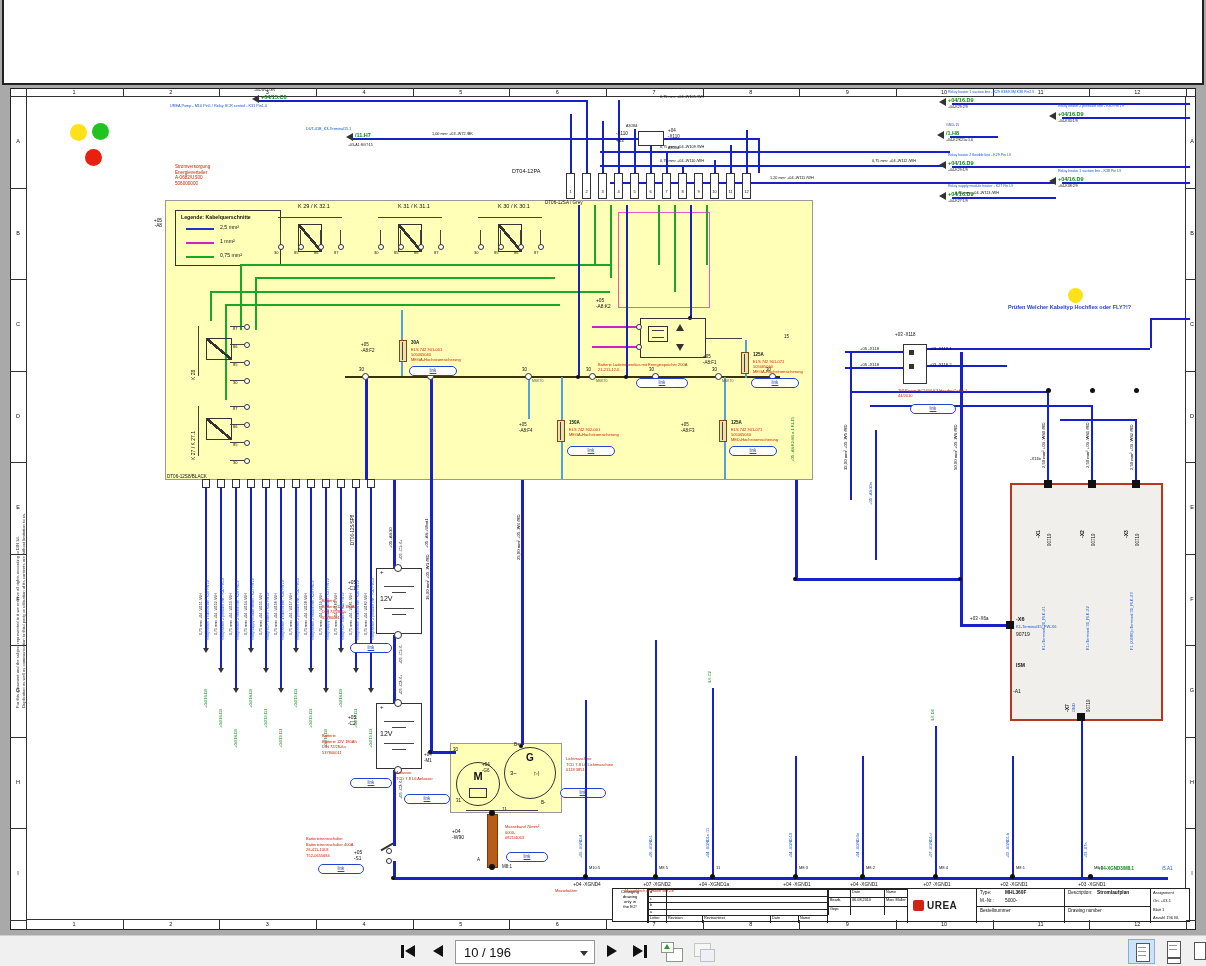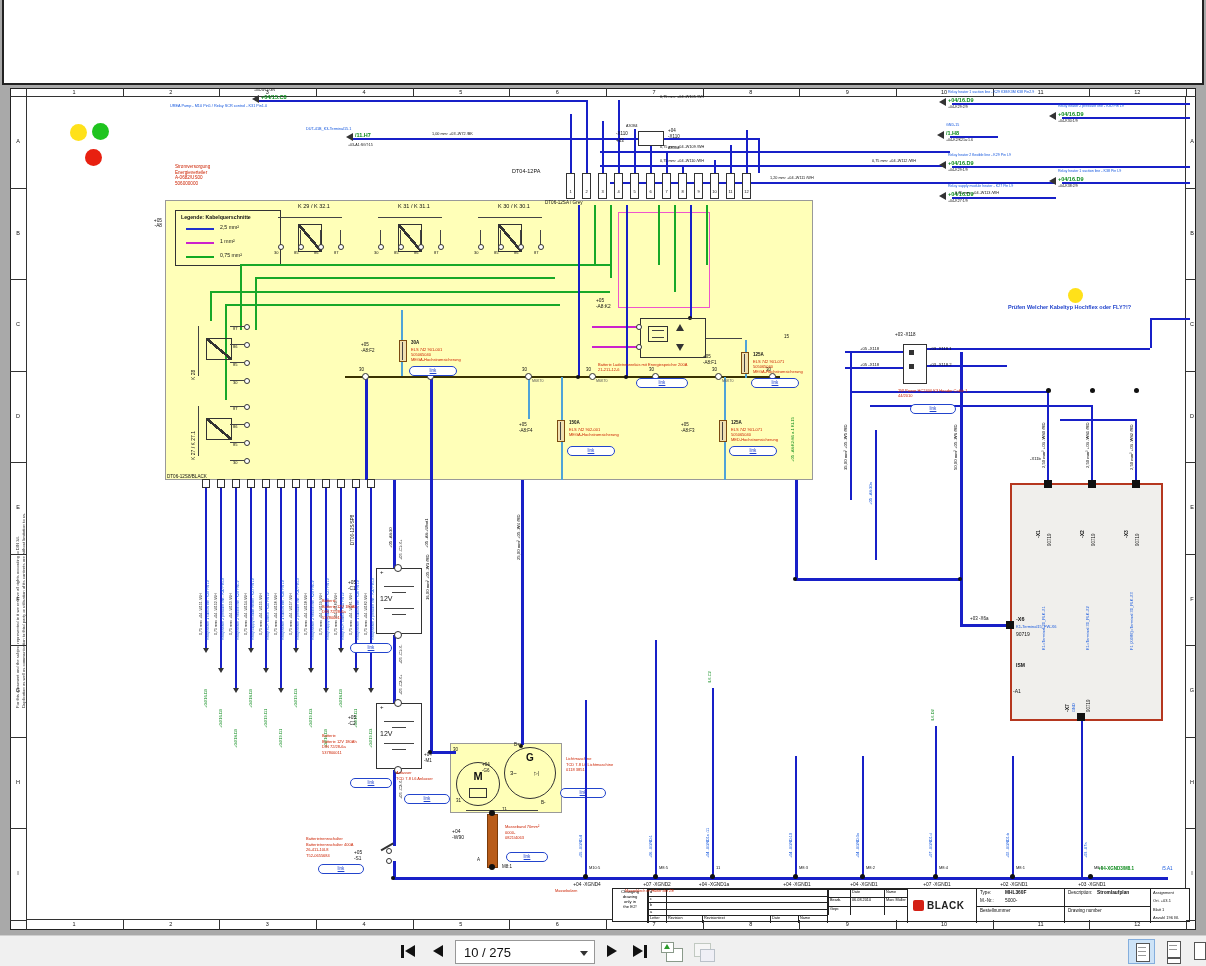--- a/index.html
+++ b/index.html
@@ -102,21 +102,21 @@
         <div class="cell" style="left: 56px; top: 0px; width: 24px; height: 8px; font-size: 3.8px; padding-left: 1px;">Name</div>
         <div class="cell" style="left: 0px; top: 8px; width: 22px; height: 9px; font-size: 3.8px; padding-left: 1px;">Bearb.</div>
         <div class="cell" style="left: 22px; top: 8px; width: 34px; height: 9px; font-size: 3.8px; padding-left: 1px;">06.08.2010</div>
         <div class="cell" style="left: 56px; top: 8px; width: 24px; height: 9px; font-size: 3.8px; padding-left: 1px;">Marc Müller</div>
         <div class="cell" style="left: 0px; top: 17px; width: 22px; height: 9px; font-size: 3.8px; padding-left: 1px;">Gepr.</div>
         <div class="cell" style="left: 22px; top: 17px; width: 34px; height: 9px; font-size: 3.8px; padding-left: 1px;"></div>
         <div class="cell" style="left: 56px; top: 17px; width: 24px; height: 9px; font-size: 3.8px; padding-left: 1px;"></div>
       </div>
     <div class="cell" style="left:294px;top:0;width:69px;height:34px;border-top:none;">
       <div class="abs" style="left:5px;top:11px;width:11px;height:11px;background:#d42015;border-radius:2px;"></div>
-      <div class="t" style="left:19px;top:11px;font-size:10px;font-weight:bold;letter-spacing:0.5px;color:#222;">BLACK</div>
+      <div class="t" style="left:19px;top:11px;font-size:10px;font-weight:bold;letter-spacing:0.5px;color:#222;">UREA</div>
     </div>
     <div class="cell" style="left:363px;top:0;width:215px;height:34px;border-top:none;">
       <div class="t" style="left:3px;top:1px;font-size:4.6px;">Type:</div>
       <div class="t" style="left:28px;top:1px;font-size:4.8px;font-weight:bold;">MHL360F</div>
       <div class="t" style="left:3px;top:9px;font-size:4.6px;">M.-Nr.:</div>
       <div class="t" style="left:28px;top:9px;font-size:4.8px;">5000-</div>
       <div class="t" style="left:3px;top:19px;font-size:4.6px;">Bestellnummer</div>
       <div class="abs" style="left:87px;top:0;width:1px;height:34px;background:#222;"></div>
       <div class="t" style="left:91px;top:1px;font-size:4.6px;">Description:</div>
       <div class="t" style="left:120px;top:1px;font-size:4.8px;font-weight:bold;">Stromlaufplan</div>
@@ -132,21 +132,21 @@
 
   <div class="abs" style="left:0;top:935px;width:1206px;height:31px;background:#f0f0f0;border-top:1px solid #cfcfcf;box-sizing:border-box;">
     <div class="abs" style="left:398px;top:4px;width:22px;height:22px;cursor:pointer;">
       <div class="abs" style="left:3px;top:5px;width:2.5px;height:13px;background:#111;"></div>
       <div class="tri" style="left:7px;top:5px;border-top:6.5px solid transparent;border-bottom:6.5px solid transparent;border-right:10px solid #111;"></div>
     </div>
     <div class="abs" style="left:428px;top:4px;width:22px;height:22px;cursor:pointer;">
       <div class="tri" style="left:5px;top:5px;border-top:6.5px solid transparent;border-bottom:6.5px solid transparent;border-right:10px solid #111;"></div>
     </div>
     <div class="abs" style="left:455px;top:4px;width:140px;height:24px;background:#fff;border:1px solid #979797;box-sizing:border-box;cursor:pointer;">
-      <div class="t" style="left:8px;top:4px;font-size:13px;color:#111;">10 / 275</div>
+      <div class="t" style="left:8px;top:4px;font-size:13px;color:#111;">10 / 196</div>
       <div class="tri" style="right:6px;top:10px;border-left:4px solid transparent;border-right:4px solid transparent;border-top:5px solid #333;"></div>
     </div>
     <div class="abs" style="left:602px;top:4px;width:22px;height:22px;cursor:pointer;">
       <div class="tri" style="left:5px;top:5px;border-top:6.5px solid transparent;border-bottom:6.5px solid transparent;border-left:10px solid #111;"></div>
     </div>
     <div class="abs" style="left:630px;top:4px;width:22px;height:22px;cursor:pointer;">
       <div class="tri" style="left:3px;top:5px;border-top:6.5px solid transparent;border-bottom:6.5px solid transparent;border-left:10px solid #111;"></div>
       <div class="abs" style="left:14px;top:5px;width:2.5px;height:13px;background:#111;"></div>
     </div>
     <div class="abs" style="left:660px;top:5px;width:24px;height:22px;cursor:pointer;">

